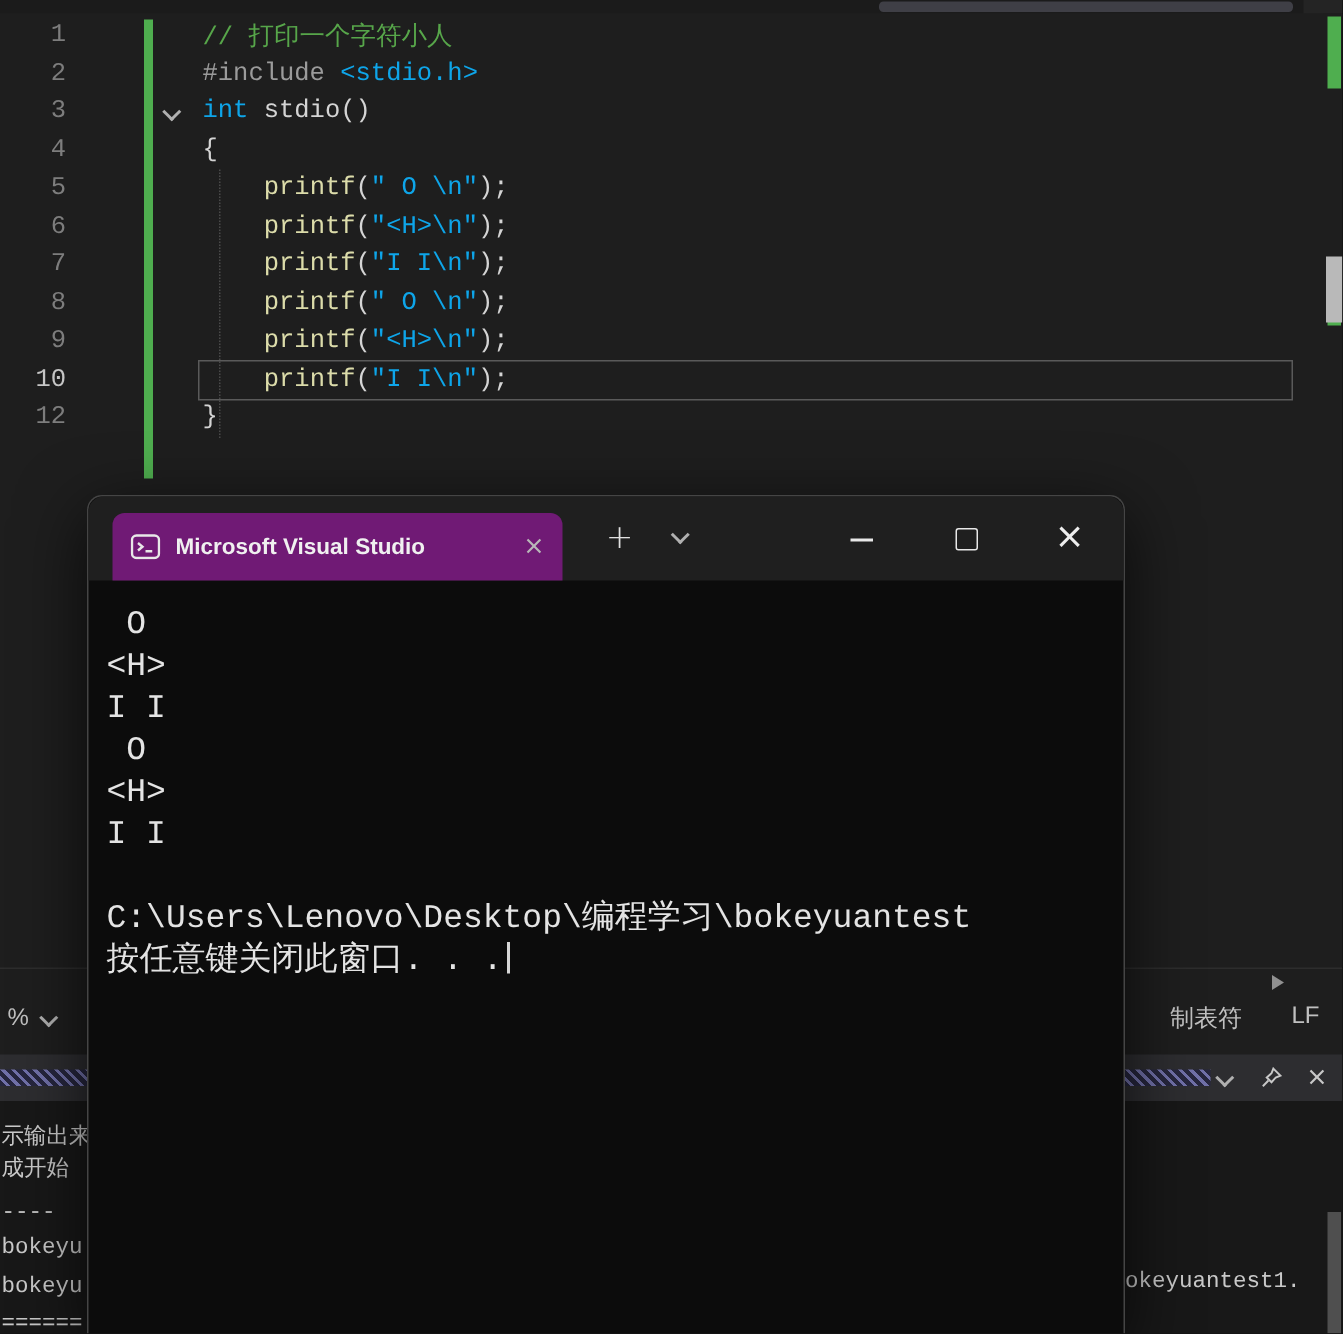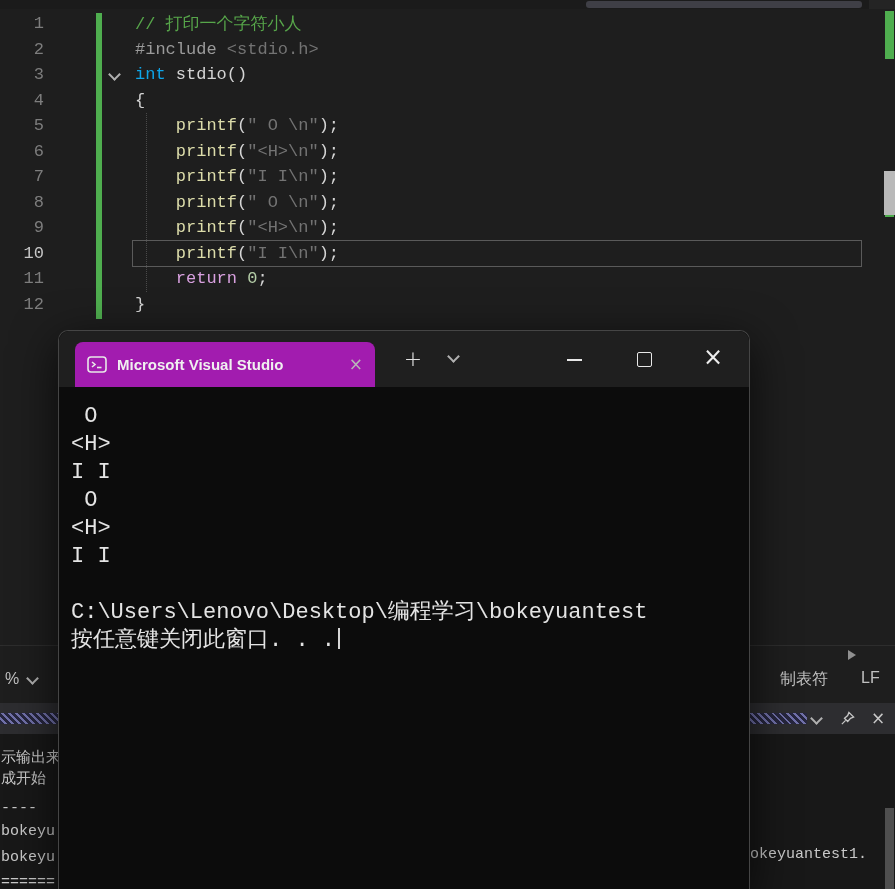--- a/index.html
+++ b/index.html
@@ -15,21 +15,21 @@
   .editor{position:absolute;top:9px;left:0;right:0;height:636px;background:#1e1e1e;}
   .code-rows{position:absolute;left:0;right:14px;top:2px;}
   .code-row{display:flex;align-items:center;height:25.5px;font-size:17px;white-space:pre;}
   .lnum{width:44px;text-align:right;color:#7d7d7d;flex:none;}
   .gutter{width:52px;flex:none;}
   .foldcol{width:37px;flex:none;display:flex;justify-content:center;align-items:center;}
   .code-text{flex:1;margin-right:20px;padding-left:2px;height:25px;display:flex;align-items:center;text-align:center;}
   .code-row.current .code-text{outline:1px solid #5a5a5a;}
   .code-row.current .lnum{color:#c6c6c6;}
   .tok-comment{color:#57a64a}.tok-preproc{color:#9b9b9b}.tok-keyword{color:#0ea5e9}
-  .tok-plain{color:#d4d4d4}.tok-func{color:#dcdcaa}.tok-string{color:#737373}
+  .tok-plain{color:#d4d4d4}.tok-func{color:#dcdcaa}.tok-string{color:#0ea5e9}
   .tok-ctrl{color:#d8a0df}.tok-number{color:#b5cea8}
   .changebar{position:absolute;left:96px;top:4px;width:6px;height:306px;background:#4fae4f;}
   .indent-guide{position:absolute;left:146px;top:104px;height:179px;border-left:1px dotted #4a4a4a;}
   .chev{display:inline-block;width:7px;height:7px;border-right:2px solid #b0b0b0;border-bottom:2px solid #b0b0b0;transform:rotate(45deg);}
 
   
   .ruler{position:absolute;right:0;top:9px;width:13px;height:636px;background:#1e1e1e;}
   .ruler-green-top{position:absolute;right:1px;top:2px;width:9px;height:48px;background:#4fae4f;}
   .ruler-green-mid{position:absolute;right:1px;top:194px;width:9px;height:14px;background:#4fae4f;}
   .ruler-thumb{position:absolute;right:0;top:162px;width:11px;height:44px;background:#b9b9b9;}
@@ -55,21 +55,21 @@
   .output{position:absolute;top:734px;left:0;right:0;bottom:0;background:#181818;color:#c9c9c9;font-size:15px;}
   .ofrag{position:absolute;left:1px;white-space:pre;}
   .ofrag-r{position:absolute;left:750px;top:112px;white-space:pre;}
   .out-scroll{position:absolute;right:1px;top:808px;width:9px;height:81px;background:#4f4f4f;z-index:2;}
 
   
   .console{position:absolute;left:58px;top:330px;width:690px;height:560px;z-index:10;background:#0c0c0c;
            border:1px solid #454545;border-bottom:none;border-radius:10px 10px 0 0;
            box-shadow:0 12px 46px rgba(0,0,0,.7);}
   .ctitle{position:relative;height:56px;background:#1f1f1f;border-radius:10px 10px 0 0;}
-  .ctab{position:absolute;left:16px;top:11px;width:300px;height:45px;background:#a21caf;border-radius:8px 8px 0 0;
+  .ctab{position:absolute;left:16px;top:11px;width:300px;height:45px;background:#701a75;border-radius:8px 8px 0 0;
         display:flex;align-items:center;gap:10px;padding:0 12px;box-sizing:border-box;}
   .ctab-title{flex:1;color:#f0f0f0;font-family:"Liberation Sans","DejaVu Sans",sans-serif;font-weight:600;font-size:15px;
               white-space:nowrap;overflow:hidden;}
   .ctab-close{color:#b8b8b8;font-size:17px;font-family:"DejaVu Sans",sans-serif;line-height:1;}
   .cplus{position:absolute;left:340px;top:13px;width:28px;height:28px;color:#e0e0e0;font-size:22px;font-weight:300;
          display:flex;align-items:center;justify-content:center;font-family:"DejaVu Sans",sans-serif;}
   .cdrop{position:absolute;left:390px;top:21px;}
   .cmin{position:absolute;left:508px;top:28px;width:15px;height:2px;background:#e8e8e8;}
   .cmax{position:absolute;left:578px;top:21px;width:13px;height:13px;border:1.5px solid #e8e8e8;border-radius:2px;}
   .cclose{position:absolute;left:644px;top:14px;font-size:24px;color:#eee;font-family:"DejaVu Sans",sans-serif;line-height:1;}
@@ -95,21 +95,20 @@
         <div class="code-row"><div class="lnum">1</div><div class="gutter"></div><div class="foldcol"></div><div class="code-text"><span class="tok-comment">// 打印一个字符小人</span></div></div>
         <div class="code-row"><div class="lnum">2</div><div class="gutter"></div><div class="foldcol"></div><div class="code-text"><span class="tok-preproc">#include </span><span class="tok-string">&lt;stdio.h&gt;</span></div></div>
         <div class="code-row"><div class="lnum">3</div><div class="gutter"></div><div class="foldcol"><span class="chev"></span></div><div class="code-text"><span class="tok-keyword">int</span><span class="tok-plain"> stdio()</span></div></div>
         <div class="code-row"><div class="lnum">4</div><div class="gutter"></div><div class="foldcol"></div><div class="code-text"><span class="tok-plain">{</span></div></div>
         <div class="code-row"><div class="lnum">5</div><div class="gutter"></div><div class="foldcol"></div><div class="code-text"><span class="tok-plain">    </span><span class="tok-func">printf</span><span class="tok-plain">(</span><span class="tok-string">" O \n"</span><span class="tok-plain">);</span></div></div>
         <div class="code-row"><div class="lnum">6</div><div class="gutter"></div><div class="foldcol"></div><div class="code-text"><span class="tok-plain">    </span><span class="tok-func">printf</span><span class="tok-plain">(</span><span class="tok-string">"&lt;H&gt;\n"</span><span class="tok-plain">);</span></div></div>
         <div class="code-row"><div class="lnum">7</div><div class="gutter"></div><div class="foldcol"></div><div class="code-text"><span class="tok-plain">    </span><span class="tok-func">printf</span><span class="tok-plain">(</span><span class="tok-string">"I I\n"</span><span class="tok-plain">);</span></div></div>
         <div class="code-row"><div class="lnum">8</div><div class="gutter"></div><div class="foldcol"></div><div class="code-text"><span class="tok-plain">    </span><span class="tok-func">printf</span><span class="tok-plain">(</span><span class="tok-string">" O \n"</span><span class="tok-plain">);</span></div></div>
         <div class="code-row"><div class="lnum">9</div><div class="gutter"></div><div class="foldcol"></div><div class="code-text"><span class="tok-plain">    </span><span class="tok-func">printf</span><span class="tok-plain">(</span><span class="tok-string">"&lt;H&gt;\n"</span><span class="tok-plain">);</span></div></div>
         <div class="code-row current"><div class="lnum">10</div><div class="gutter"></div><div class="foldcol"></div><div class="code-text"><span class="tok-plain">    </span><span class="tok-func">printf</span><span class="tok-plain">(</span><span class="tok-string">"I I\n"</span><span class="tok-plain">);</span></div></div>
-        <div class="code-row"><div class="lnum">11</div><div class="gutter"></div><div class="foldcol"></div><div class="code-text"><span class="tok-plain">    </span><span class="tok-ctrl">return</span><span class="tok-number"> 0</span><span class="tok-plain">;</span></div></div>
         <div class="code-row"><div class="lnum">12</div><div class="gutter"></div><div class="foldcol"></div><div class="code-text"><span class="tok-plain">}</span></div></div>
       </div>
   </div>
 
   <div class="ruler">
     <div class="ruler-green-top"></div>
     <div class="ruler-green-mid"></div>
     <div class="ruler-thumb"></div>
   </div>
 

